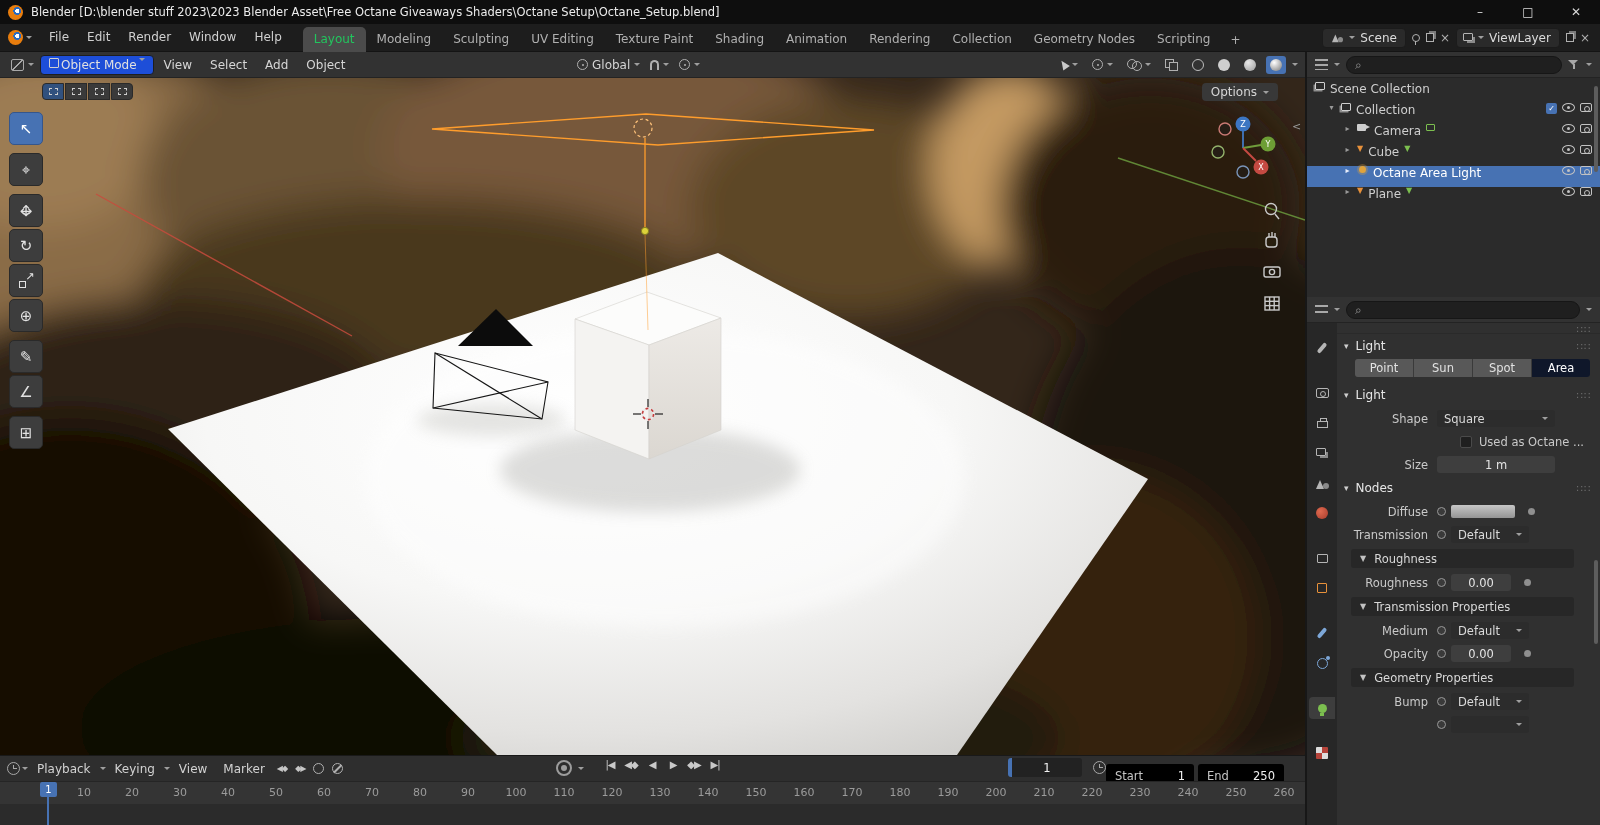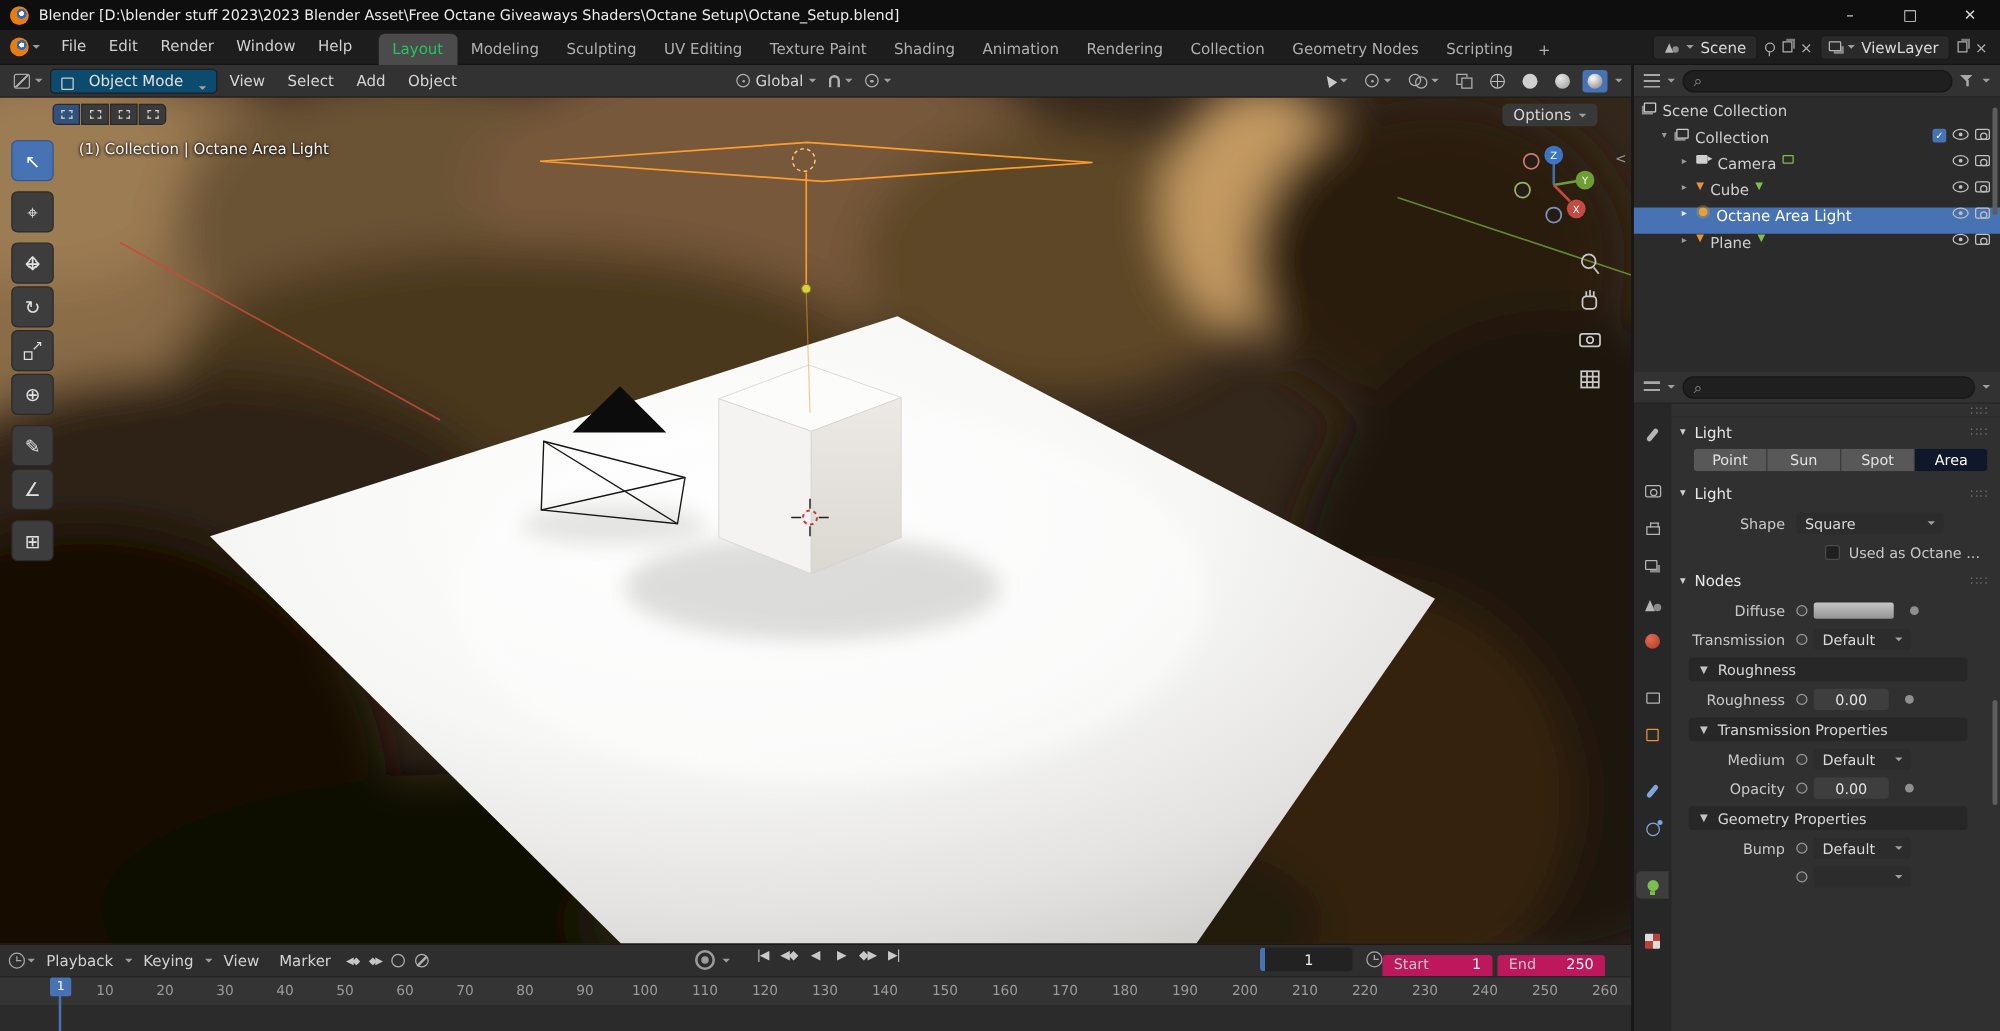--- a/index.html
+++ b/index.html
@@ -57,21 +57,21 @@
 .sph-wrap{padding:3px 4px;border-radius:3px;display:flex;align-items:center}
 .sph-wrap.active{background:#4772b3}
 .pin{width:8px;height:8px;border:1.5px solid #b0b0b0;border-radius:50%;position:relative;flex:none}
 .pin::after{content:"";position:absolute;left:2px;top:6px;width:1.5px;height:4px;background:#b0b0b0}
 .copy{width:8px;height:9px;border:1px solid #b0b0b0;box-shadow:2.5px -2.5px 0 -0.5px #7a7a7a;flex:none}
 .x-ic{color:#b0b0b0;font-size:12px;line-height:1}
 
 
 .vp-header{position:absolute;left:0;top:52px;width:1305px;height:26px;background:#323232;display:flex;align-items:center;gap:2px;padding:0 7px;border-bottom:1px solid #232323}
 .hdr-group{display:flex;align-items:center;gap:4px;padding:0 4px}
-.mode-dd{display:flex;align-items:flex-end;gap:12px;background:#0c4a6e;border:1px solid #1e1e1e;border-radius:4px;padding:2px 8px;color:#e0e0e0}
+.mode-dd{display:flex;align-items:flex-start;gap:2px;background:#1d4ed8;border:1px solid #1e1e1e;border-radius:4px;padding:2px 8px;color:#e0e0e0}
 .objmode-ic{width:10px;height:10px;border:1.5px solid #cfcfcf;border-radius:1px;flex:none}
 .hdr-menu{padding:3px 8px;color:#d6d6d6}
 .spacer1{flex:0.62}.spacer2{flex:1}
 .vp-h-right{display:flex;align-items:center;gap:6px}
 
 
 .select-modes{position:absolute;left:42px;top:83px;display:flex;gap:1px}
 .sm-btn{width:22px;height:17px;background:#3a3a3a;border:1px solid #2a2a2a;display:flex;align-items:center;justify-content:center}
 .sm-btn:first-child{border-radius:4px 0 0 4px}
 .sm-btn:last-child{border-radius:0 4px 4px 0}
@@ -170,21 +170,21 @@
 .kf{font-size:8px;color:#c6c6c6;padding:0 3px;letter-spacing:-1px}
 .circ{width:11px;height:11px;border:1.5px solid #b0b0b0;border-radius:50%;position:relative;margin:0 3px;flex:none}
 .circ.slash::after{content:"";position:absolute;left:-1px;top:4px;width:11px;height:1.5px;background:#b0b0b0;transform:rotate(-45deg)}
 .autokey{position:absolute;left:556px;top:760px;width:16px;height:16px;border:2px solid #9c9c9c;border-radius:50%;background:#2c2c2c}
 .autokey::after{content:"";position:absolute;left:3px;top:3px;width:6px;height:6px;border-radius:50%;background:#9c9c9c}
 .ak-caret{position:absolute;left:578px;top:767px}
 .transport{position:absolute;left:602px;top:759px;display:flex;gap:5px;align-items:center;color:#c9c9c9}
 .t-btn{min-width:16px;text-align:center;font-size:10px;letter-spacing:-1px}
 .frame-field{position:absolute;left:1008px;top:758px;width:74px;height:19px;background:#222;border-radius:3px;border-left:4px solid #4772b3;color:#f2f2f2;display:flex;align-items:center;justify-content:center;font-size:11.5px}
 .tl-clock{position:absolute;left:1093px;top:761px}
-.range-field{position:absolute;top:764px;height:19px;background:#be185d;border-radius:3px;display:flex;align-items:flex-start;justify-content:space-between;padding:0 9px;color:#c6c6c6;font-size:11.5px}
+.range-field{position:absolute;top:764px;height:19px;background:#000000;border-radius:3px;display:flex;align-items:flex-end;justify-content:space-between;padding:0 9px;color:#c6c6c6;font-size:11.5px}
 .range-field .val{color:#f0f0f0}
 .rf-start{left:1106px;width:88px}
 .rf-end{left:1198px;width:86px}
 .ruler{position:absolute;left:0;top:781px;width:1305px;height:23px;background:#343434;border-top:1px solid #252525;overflow:hidden}
 .ruler-nums{position:absolute;left:60px;top:4px;display:flex}
 .rn{width:48px;text-align:center;color:#9b9b9b;font-size:11px;flex:none}
 .channels{position:absolute;left:0;top:804px;width:1305px;height:21px;background:#2b2b2b}
 .playhead-box{position:absolute;left:40px;top:782px;width:17px;height:15px;background:#4772b3;border-radius:2px;color:#fff;font-size:10px;display:flex;align-items:center;justify-content:center;z-index:4}
 .playhead-line{position:absolute;left:47px;top:796px;width:2px;height:29px;background:#4772b3;z-index:3}
 
@@ -418,21 +418,20 @@
           <line x1="1269.6" y1="219" x2="1269.6" y2="232"></line>
           <line x1="1274.2" y1="219" x2="1274.2" y2="232"></line>
           <line x1="1265" y1="223.3" x2="1279" y2="223.3"></line>
           <line x1="1265" y1="227.6" x2="1279" y2="227.6"></line>
         </g>
       </g>
       <text x="1292" y="52" fill="#9a9a9a" font-size="11">&lt;</text>
     </svg>
 
     <div class="vp-text">
-      <div>(1) Collection | Octane Area Light</div>
     </div>
   </div>
 
   <div class="select-modes">
     <div class="sm-btn active">
         <span class="sm-glyph"></span>
       </div>
     <div class="sm-btn">
         <span class="sm-glyph"></span>
       </div>
@@ -626,20 +625,24 @@
     <div class="prow">
       <span class="plabel">Shape</span>
       <div class="dd w118">
         <span>Square</span>
         <span class="caret sm"></span>
       </div>
     </div>
     <div class="prow used-row">
       <span class="chk"></span>
       <span>Used as Octane ...</span>
+    </div>
+    <div class="prow">
+      <span class="plabel">Size</span>
+      <div class="num w118">1 m</div>
     </div>
 
     <div class="panel-h">
       <span class="tri-open">▾</span>
       <span>Nodes</span>
       <span class="dots">∷∷</span>
     </div>
     <div class="prow">
       <span class="plabel">Diffuse</span>
       <span class="socket"></span>

